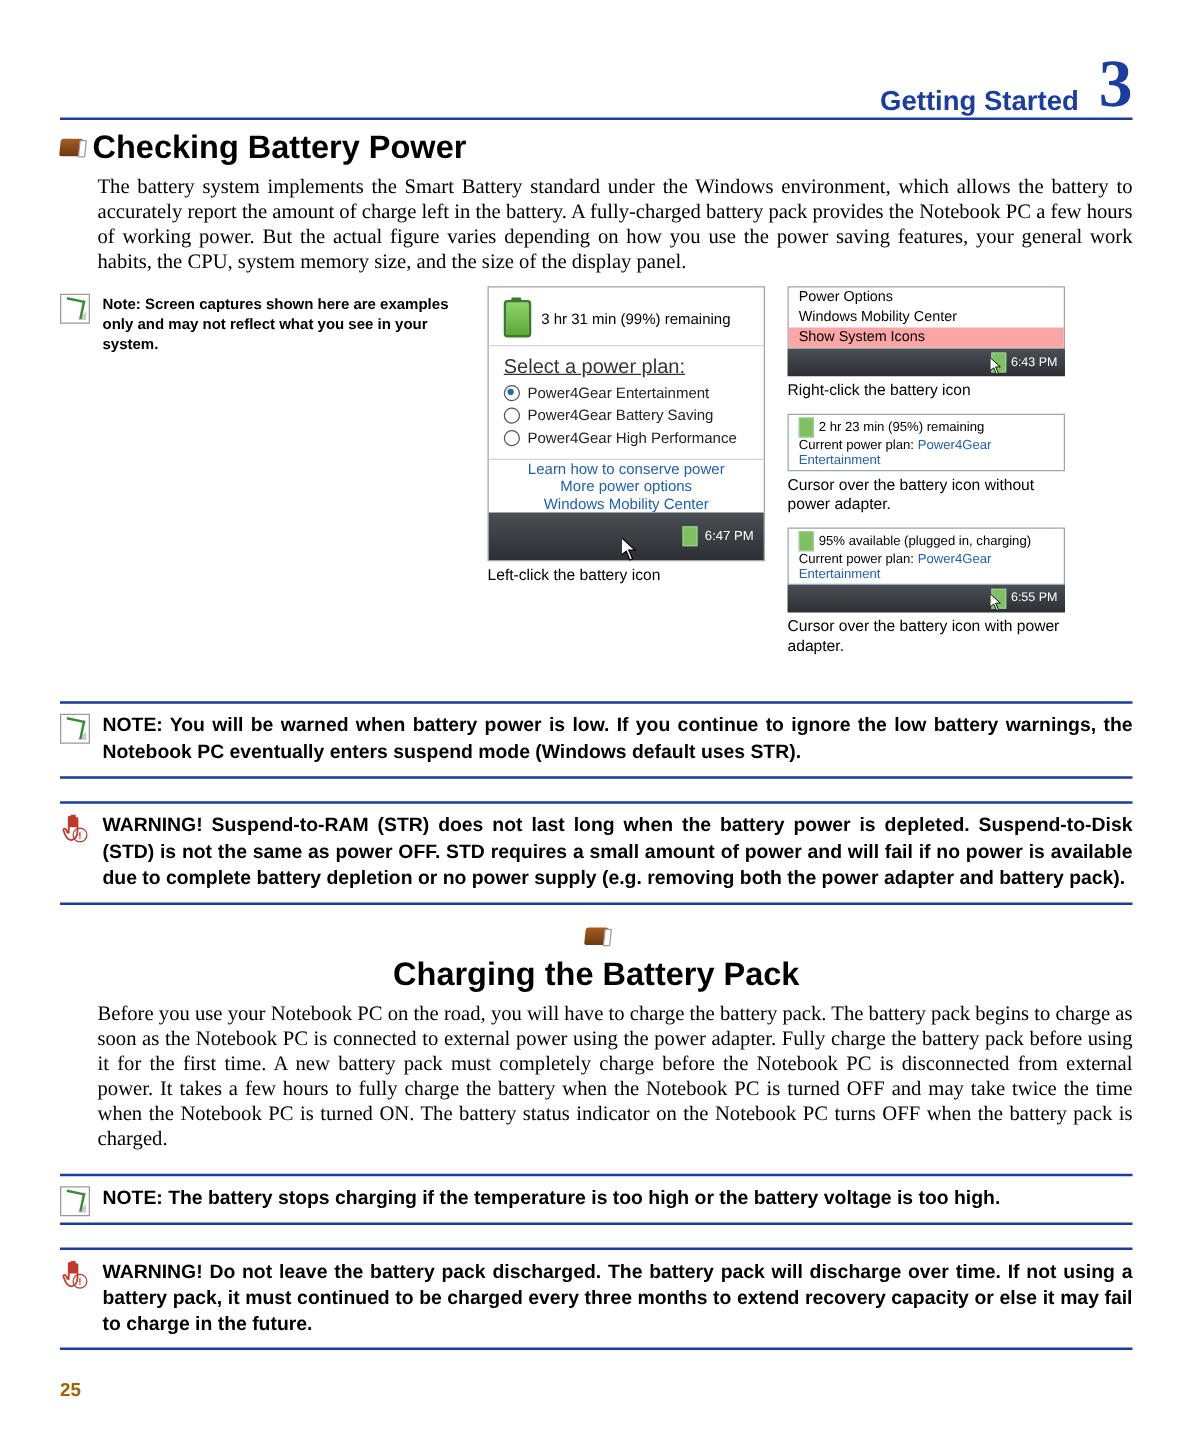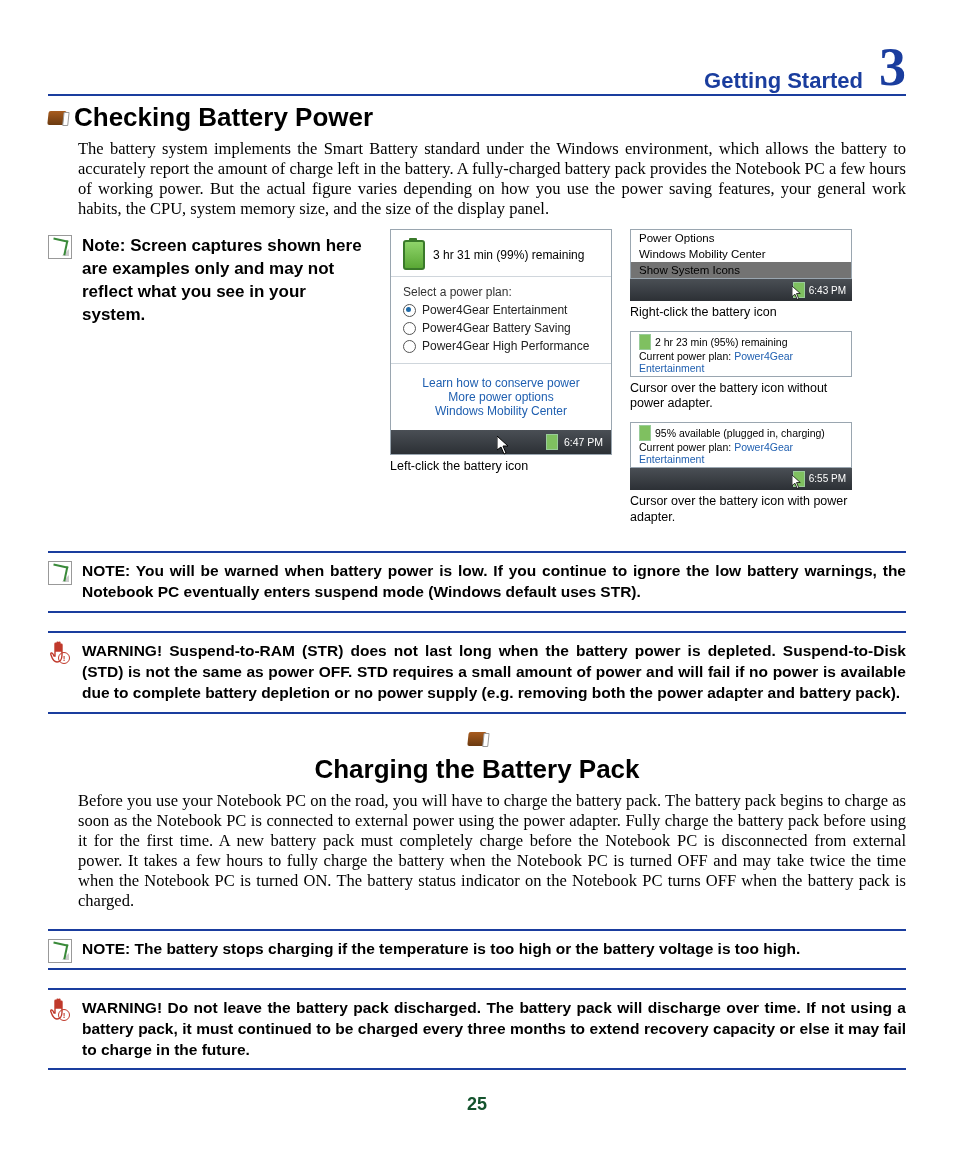--- a/index.html
+++ b/index.html
@@ -60,21 +60,21 @@
   }
   .row-split {
     display:flex;
     gap:18px;
     margin-left: 0;
     margin-top:8px;
   }
   .note-left {
     width: 290px;
     font-weight: bold;
-    font-size: 17px;
+    font-size: 12px;
     line-height:1.35;
     padding-left: 34px;
     position:relative;
     margin-top:6px;
   }
   .note-icon, .warn-icon {
     position:absolute;
     left:0; top:0;
     width:24px;height:24px;
     box-sizing:border-box;
@@ -103,40 +103,40 @@
   .popup .status {
     display:flex;align-items:center;gap:8px;
     padding:10px 10px 6px 12px;
     border-bottom:1px solid #d0d6dc;
   }
   .batt-icon{
     width:18px;height:26px;border:2px solid #3a7a2a;border-radius:3px;position:relative;
     background:linear-gradient(#8fd46a,#5aa835);
   }
   .batt-icon::before{content:"";position:absolute;top:-4px;left:4px;width:8px;height:3px;background:#3a7a2a;border-radius:1px;}
-  .popup .plan-label{color:#333;font-size:12px;padding:8px 12px 2px;}
+  .popup .plan-label{color:#333;font-size:16px;padding:8px 12px 2px;text-decoration:underline;}
   .plan-row{display:flex;align-items:center;gap:6px;padding:2px 12px;color:#222;}
   .radio{width:11px;height:11px;border:1px solid #555;border-radius:50%;display:inline-block;position:relative;}
   .radio.sel::after{content:"";position:absolute;left:2px;top:2px;width:5px;height:5px;border-radius:50%;background:#1f6aa8;}
-  .popup .links{border-top:1px solid #cfd6dc;margin-top:8px;padding:12px 0;text-align:center;color:#1f5fb0;}
+  .popup .links{border-top:1px solid #cfd6dc;margin-top:8px;padding:0 0;text-align:center;color:#1f5fb0;}
   .popup .links div{font-size:12px;}
   .taskbar{
-    height:24px;background:linear-gradient(#4a4f55,#2c3035);color:#fff;
+    height:38px;background:linear-gradient(#4a4f55,#2c3035);color:#fff;
     font-size:10.5px;display:flex;align-items:center;justify-content:flex-end;padding:0 8px;gap:6px;
     position:relative;
   }
 
   .caption{font-size:12.5px;font-family:Arial,sans-serif;margin-top:4px;line-height:1.25;}
 
   .right-col{width:222px;}
   .ctx-menu{
     border:1px solid #9aa6b0;background:#fff;font-size:11.5px;font-family:"Segoe UI",Arial;
   }
   .ctx-menu div{padding:2px 8px;}
-  .ctx-menu .hover{background:#737373;}
+  .ctx-menu .hover{background:#fca5a5;}
   .mini-taskbar{height:22px;background:linear-gradient(#4a4f55,#2c3035);display:flex;align-items:center;justify-content:flex-end;padding:0 6px;color:#fff;font-size:10px;gap:4px;}
   .mini-batt{width:10px;height:14px;border:1px solid #9c9;background:#7fc060;}
 
   .tooltip-box{
     border:1px solid #9aa6b0;background:#fff;font-size:10.5px;font-family:"Segoe UI",Arial;padding:2px 8px;
   }
   .tooltip-box .row1{display:flex;align-items:center;gap:4px;}
   .tooltip-box .link{color:#1f5fb0;}
 
   .callout-row{
@@ -146,21 +146,21 @@
     position:relative;
     margin:18px 0 0 0;
     font-weight:bold;
     font-size:15.5px;
     text-align:justify;
     line-height:1.35;
   }
   .callout-row .note-icon, .callout-row .warn-icon{top:8px;}
 
   .page-num{
-    color:#14532d;font-weight:bold;font-size:18px;text-align:center;margin-top:24px;
+    color:#a16207;font-weight:bold;font-size:15px;text-align:left;margin-top:24px;
   }
   .cursor-svg{position:absolute;}
 </style>
 </head>
 <body>
 
 <div class="header-row">
   <span class="header-title">Getting Started</span>
   <span class="header-num">3</span>
 </div>
@@ -256,21 +256,21 @@
       <span class="mini-batt"></span>
       <span>6:55 PM</span>
       <svg style="position:absolute;right:48px;bottom:0;" width="12" height="15" viewBox="0 0 16 20">
           <path d="M0 0 L0 14 L4 11 L7 18 L9 17 L6 10 L11 10 Z" fill="#fff" stroke="#000" stroke-width="1"></path>
         </svg>
     </div>
     <div class="caption">Cursor over the battery icon with power adapter.</div>
   </div>
 </div>
 
-<div class="callout-row" style="margin-top:26px;">
+<div class="callout-row" style="margin-top:36px;">
   <span class="note-icon"></span>
   <span>NOTE: You will be warned when battery power is low. If you continue to ignore the low battery warnings, the Notebook PC eventually enters suspend mode (Windows default uses STR).</span>
 </div>
 
 <div class="callout-row">
   <span class="warn-icon">
     <svg viewBox="0 0 24 24">
         <path d="M7 3 C7 2 8 2 8 3 L8 10 L9 10 L9 2 C9 1 10 1 10 2 L10 10 L11 10 L11 2 C11 1 12 1 12 2 L12 10 L13 10 L13 4 C13 3 14 3 14 4 L14 14 C14 18 12 21 9 21 C6 21 4 17 3 14 C2 12 4 11 5 13 L6 15 L7 15 Z" fill="none" stroke="#c0392b" stroke-width="1.4"></path>
         <circle cx="16" cy="17" r="5.5" fill="none" stroke="#c0392b"></circle>
         <text x="16" y="20" font-size="8" text-anchor="middle" fill="#c0392b">!</text>

